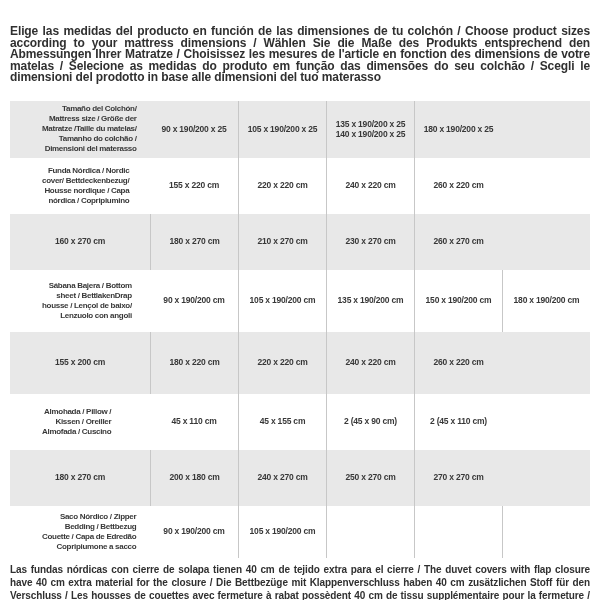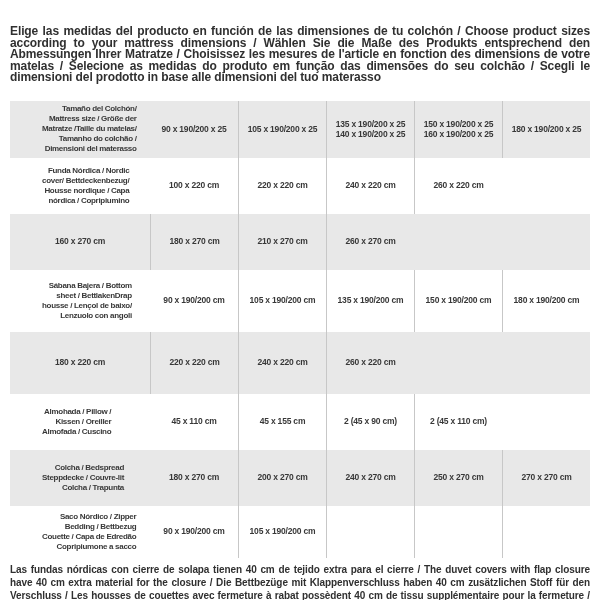--- a/index.html
+++ b/index.html
@@ -49,78 +49,75 @@
     <div class="row rh-a">
       <div class="cell label">Tamaño del Colchón/
 Mattress size / Größe der
 Matratze /Taille du matelas/
 Tamanho do colchão /
 Dimensioni del materasso</div>
       <div class="cell val">90 x 190/200 x 25</div>
       <div class="cell val">105 x 190/200 x 25</div>
       <div class="cell val">135 x 190/200 x 25
 140 x 190/200 x 25</div>
-      <div class="cell val">150 x 190/200 x 25
-160 x 190/200 x 25</div>
       <div class="cell val">180 x 190/200 x 25</div>
     </div>
 
     <div class="row rh-b">
       <div class="cell label">Funda Nórdica / Nordic
 cover/ Bettdeckenbezug/
 Housse nordique / Capa
 nórdica / Copripiumino</div>
-      <div class="cell val">100 x 220 cm</div>
+      <div class="cell val">155 x 220 cm</div>
       <div class="cell val">220 x 220 cm</div>
       <div class="cell val">240 x 220 cm</div>
       <div class="cell val">260 x 220 cm</div>
     </div>
 
     <div class="row rh-b">
       <div class="cell val">160 x 270 cm</div>
       <div class="cell val">180 x 270 cm</div>
       <div class="cell val">210 x 270 cm</div>
+      <div class="cell val">230 x 270 cm</div>
       <div class="cell val">260 x 270 cm</div>
     </div>
 
     <div class="row rh-c">
       <div class="cell label">Sábana Bajera / Bottom
 sheet / BettlakenDrap
 housse / Lençol de baixo/
 Lenzuolo con angoli</div>
       <div class="cell val">90 x 190/200 cm</div>
       <div class="cell val">105 x 190/200 cm</div>
       <div class="cell val">135 x 190/200 cm</div>
       <div class="cell val">150 x 190/200 cm</div>
       <div class="cell val">180 x 190/200 cm</div>
     </div>
 
     <div class="row rh-c">
+      <div class="cell val">155 x 200 cm</div>
       <div class="cell val">180 x 220 cm</div>
       <div class="cell val">220 x 220 cm</div>
       <div class="cell val">240 x 220 cm</div>
       <div class="cell val">260 x 220 cm</div>
     </div>
 
     <div class="row rh-b">
       <div class="cell label">Almohada / Pillow /
 Kissen / Oreiller
 Almofada / Cuscino</div>
       <div class="cell val">45 x 110 cm</div>
       <div class="cell val">45 x 155 cm</div>
       <div class="cell val">2 (45 x 90 cm)</div>
       <div class="cell val">2 (45 x 110 cm)</div>
     </div>
 
     <div class="row rh-b">
-      <div class="cell label">Colcha / Bedspread
-Steppdecke / Couvre-lit
-Colcha / Trapunta</div>
       <div class="cell val">180 x 270 cm</div>
-      <div class="cell val">200 x 270 cm</div>
+      <div class="cell val">200 x 180 cm</div>
       <div class="cell val">240 x 270 cm</div>
       <div class="cell val">250 x 270 cm</div>
       <div class="cell val">270 x 270 cm</div>
     </div>
 
     <div class="row rh-d">
       <div class="cell label">Saco Nórdico / Zipper
 Bedding / Bettbezug
 Couette / Capa de Edredão
 Copripiumone a sacco</div>

